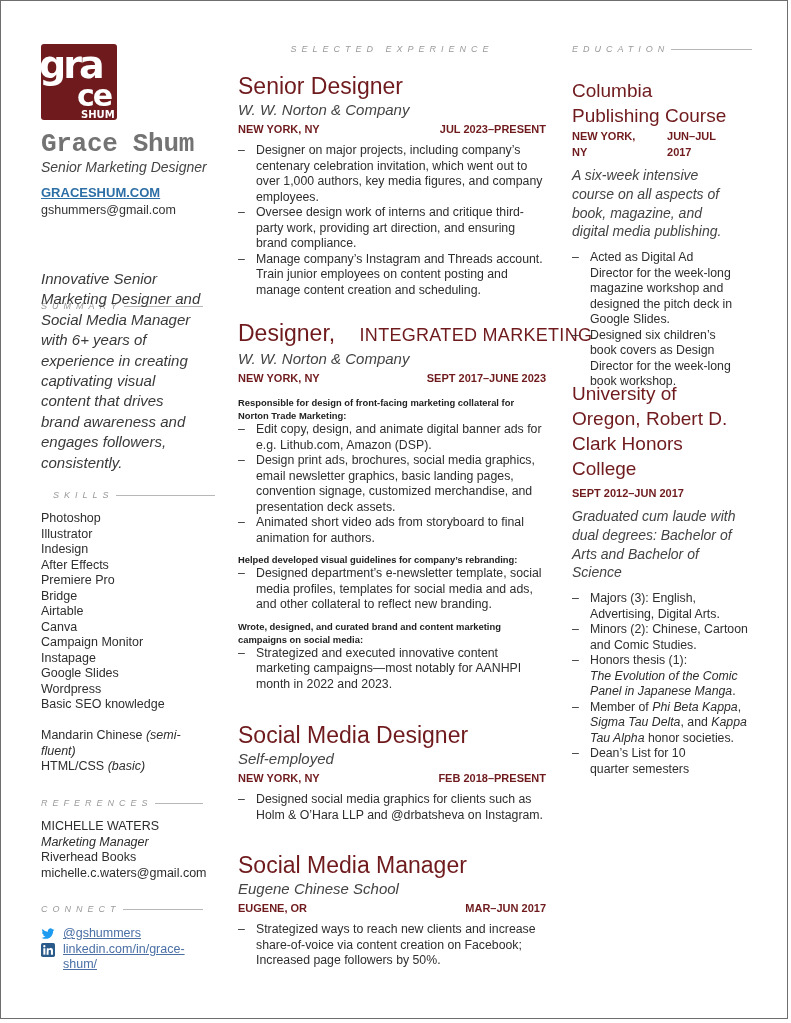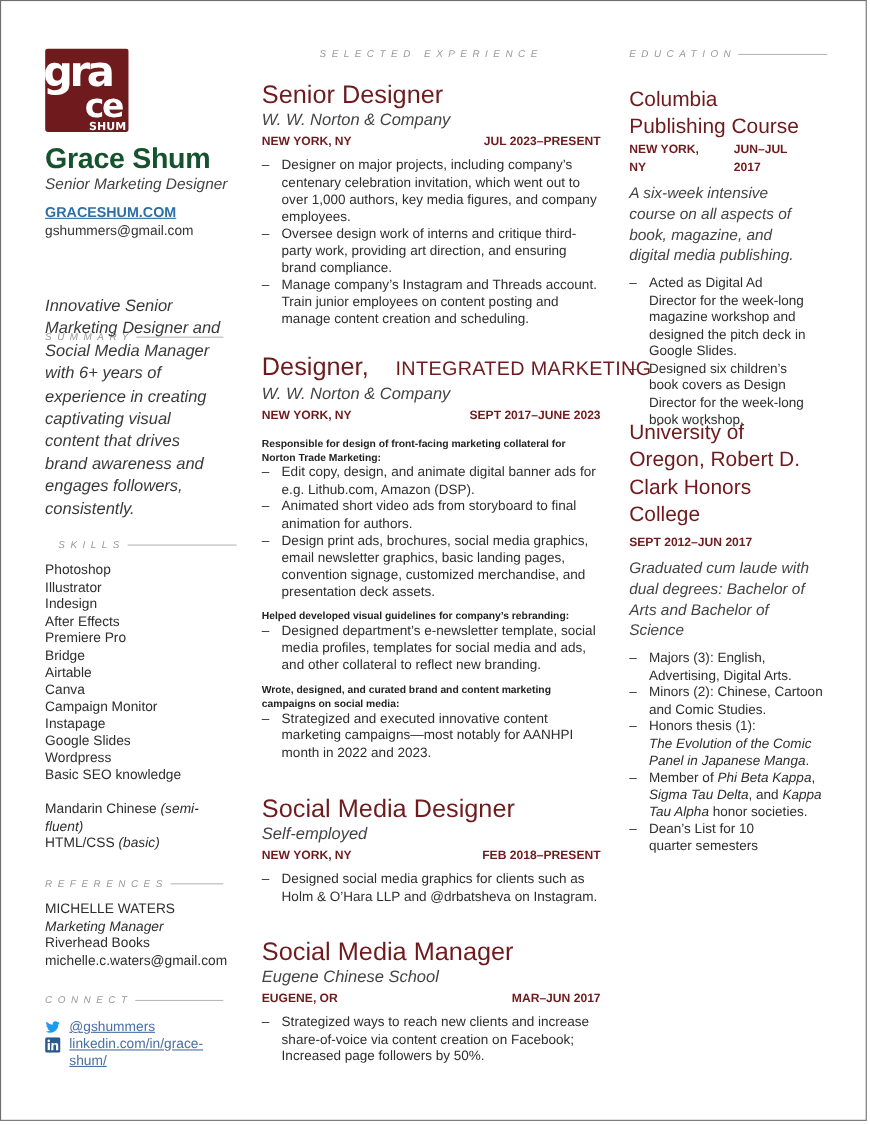--- a/index.html
+++ b/index.html
@@ -4,21 +4,21 @@
 <style>
   html, body { margin: 0; padding: 0; background: #ffffff; }
   body { width: 791px; height: 1023px; position: relative; overflow: hidden;
          font-family: "Liberation Sans", "DejaVu Sans", sans-serif; color: #2a2a2a; }
   .page { position: absolute; left: 0; top: 0; width: 788px; height: 1019px;
           border: 1.5px solid #6e6e6e; box-sizing: border-box; background: #fff; }
 
   
   .logo { position: absolute; left: 40px; top: 43px; width: 76px; height: 76px; }
 
-  .name { position: absolute; left: 40px; top: 128px; font-size: 26px; font-weight: bold; color: #14532d; letter-spacing: -0.3px; white-space: nowrap; }
+  .name { position: absolute; left: 40px; top: 128px; font-size: 26px; font-weight: bold; color: #737373; letter-spacing: -0.3px; white-space: nowrap; font-family: Liberation Mono, monospace; }
   .title { position: absolute; left: 40px; top: 158px; font-size: 14px; font-style: italic; color: #444; white-space: nowrap; }
   .site { position: absolute; left: 40px; top: 184px; font-size: 13px; font-weight: bold; color: #2c6ea6; text-decoration: underline; }
   .email { position: absolute; left: 40px; top: 202px; font-size: 12.5px; color: #333; }
 
   .sec-head { position: absolute; display: flex; align-items: center; font-size: 9px; letter-spacing: 5px; color: #9a9a9a; font-style: italic; }
   .sec-head .line { flex: 1; height: 1px; background: #b7b7b7; margin-left: 2px; }
 
   .summary { position: absolute; left: 40px; top: 268px; width: 165px; font-size: 15px; line-height: 20.4px; font-style: italic; color: #3a3a3a; }
 
   .skills { position: absolute; left: 40px; top: 510px; width: 165px; font-size: 12.5px; line-height: 15.5px; color: #2e2e2e; }
@@ -161,22 +161,22 @@
       <span class="sub">INTEGRATED MARKETING</span>
     </div>
     <div class="company">W. W.  Norton &amp; Company</div>
     <div class="meta">
       <span>NEW YORK, NY</span>
       <span>SEPT 2017–JUNE 2023</span>
     </div>
     <div class="lead" style="margin-top:10px;">Responsible for design of front-facing marketing collateral for Norton Trade Marketing:</div>
     <ul class="bullets" style="margin-top:0;">
       <li>Edit copy, design, and animate digital banner ads for e.g. Lithub.com, Amazon (DSP).</li>
+      <li>Design print ads, brochures, social media graphics, email newsletter graphics, basic landing pages, convention signage, customized merchandise, and presentation deck assets.</li>
       <li>Animated short video ads from storyboard to final animation for authors.</li>
-      <li>Design print ads, brochures, social media graphics, email newsletter graphics, basic landing pages, convention signage, customized merchandise, and presentation deck assets.</li>
     </ul>
     <div class="lead">Helped developed visual guidelines for company’s rebranding:</div>
     <ul class="bullets" style="margin-top:0;">
       <li>Designed department’s e-newsletter template, social media profiles, templates for social media and ads, and other collateral to reflect new branding.</li>
     </ul>
     <div class="lead">Wrote, designed, and curated brand and content marketing campaigns on social media:</div>
     <ul class="bullets" style="margin-top:0;">
       <li>Strategized and executed innovative content marketing campaigns—most notably for AANHPI month in 2022 and 2023.</li>
     </ul>
   </div>

